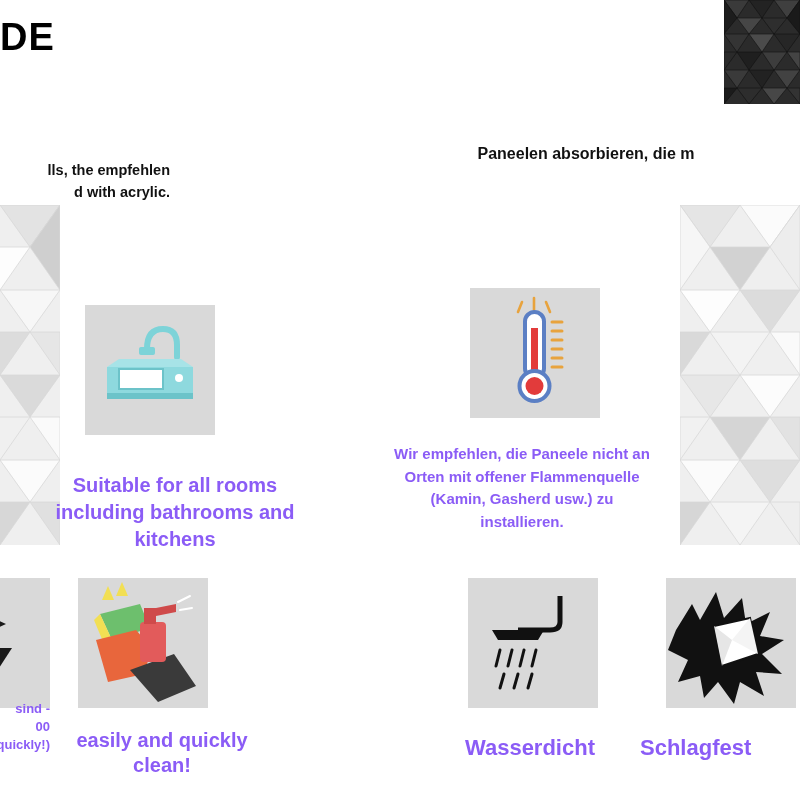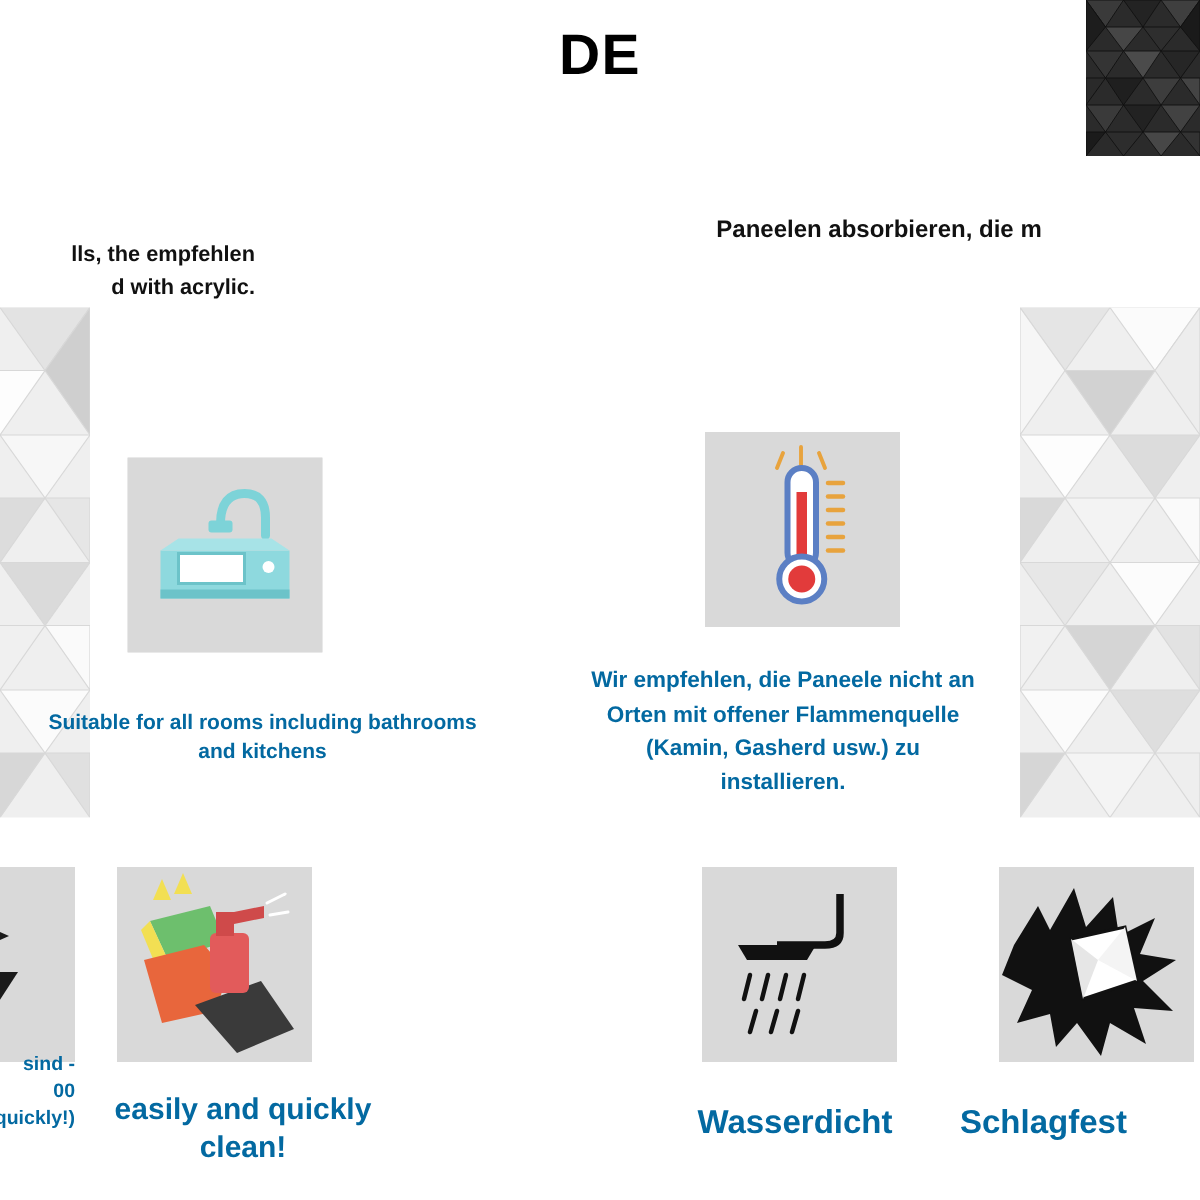--- a/index.html
+++ b/index.html
@@ -20,21 +20,21 @@
     height: 800px;
     background: #ffffff;
   }
 
   
   .title {
     position: absolute;
     left: 0;
     top: 16px;
     width: 800px;
-    text-align: center;
+    text-align: left;
     font-size: 38px;
     font-weight: bold;
     letter-spacing: 1px;
     color: #000;
   }
 
   
   .dark-panel {
     position: absolute;
     left: 724px;
@@ -85,28 +85,28 @@
     background: #d9d9d9;
     overflow: hidden;
   }
   .tile svg { display:block; }
 
   
   .cap {
     position: absolute;
     text-align: center;
     font-weight: bold;
-    color: #0369a1;
+    color: #8b5cf6;
     line-height: 1.35;
   }
   .cap-sink {
     left: 30px;
     top: 472px;
     width: 290px;
-    font-size: 14px;
+    font-size: 20px;
   }
   .cap-flame {
     left: 392px;
     top: 443px;
     width: 260px;
     font-size: 15px;
     line-height: 1.5;
   }
   .cap-clean {
     left: 62px;

